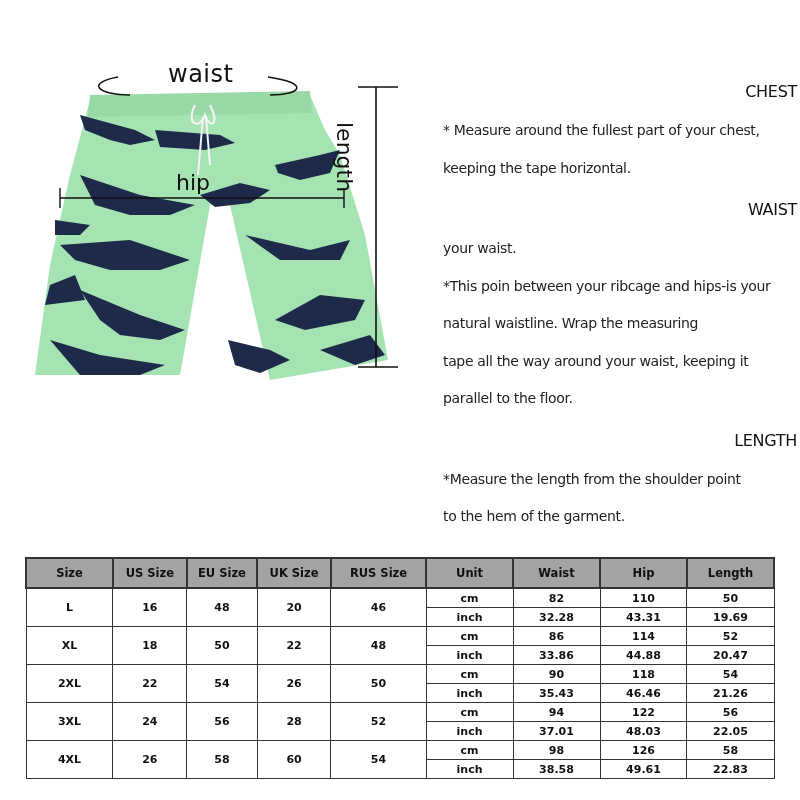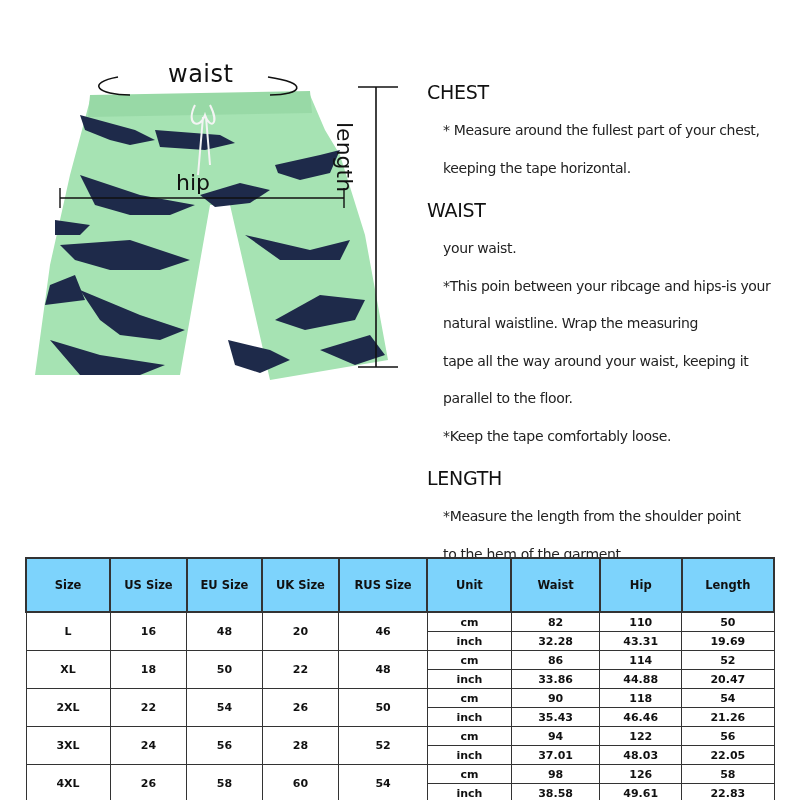--- a/index.html
+++ b/index.html
@@ -8,26 +8,26 @@
   
   .product { position:absolute; left:20px; top:55px; width:400px; height:340px; }
   .product svg { width:100%; height:100%; display:block; }
   .lbl-waist { position:absolute; left:168px; top:60px; font-size:24px; color:#111; font-family:"DejaVu Sans", sans-serif; letter-spacing:0.5px; }
   .lbl-hip { position:absolute; left:176px; top:170px; font-size:22px; color:#111; }
   .lbl-length { position:absolute; left:357px; top:122px; font-size:22px; color:#111; transform:rotate(90deg); transform-origin:left top; white-space:nowrap; }
 
   
   .instructions { position:absolute; left:427px; top:80px; width:370px; font-family:"DejaVu Sans", sans-serif; }
   .section { margin-bottom:19px; }
-  .section h2 { margin:0; font-weight:normal; font-size:19px; line-height:24px; letter-spacing:-0.3px; color:#111; }
+  .section h2 { margin:0; font-weight:normal; font-size:16px; line-height:24px; letter-spacing:-0.3px; color:#111;text-align:right; }
   .section p { margin:16px; font-size:14px; line-height:21.5px; color:#222; letter-spacing:-0.35px; white-space:nowrap; }
 
   
   table.size-table { position:absolute; left:25px; top:557px; width:750px; border-collapse:collapse; font-family:"DejaVu Sans", sans-serif; font-weight:bold; font-size:11px; text-align:center; color:#111; }
-  table.size-table th { background:#7dd3fc; height:28px; border:2px solid #333; font-size:11.5px; font-weight:bold; padding:12px; }
+  table.size-table th { background:#a3a3a3; height:28px; border:2px solid #333; font-size:11.5px; font-weight:bold; padding:0; }
   table.size-table td { border:1.5px solid #333; padding:0; height:17.2px; line-height:17px; }
   table.size-table td.span { height:37px; }
   .c-size{width:83px}.c-us{width:70px}.c-eu{width:67px}.c-uk{width:70px}.c-rus{width:91px}.c-unit{width:83px}.c-waist{width:83px}.c-hip{width:83px}.c-len{width:83px}
 </style>
 </head>
 <body>
 
 <div class="product">
   <svg viewBox="0 0 400 340" xmlns="http://www.w3.org/2000/svg">
 
@@ -78,21 +78,20 @@
     <p>* Measure around the fullest part of your chest,</p>
     <p>keeping the tape horizontal.</p>
   </div>
   <div class="section">
     <h2>WAIST</h2>
     <p>your waist.</p>
     <p>*This poin between your ribcage and hips-is your</p>
     <p>natural waistline. Wrap the measuring</p>
     <p>tape all the way around your waist, keeping it</p>
     <p>parallel to the floor.</p>
-    <p>*Keep the tape comfortably loose.</p>
   </div>
   <div class="section">
     <h2>LENGTH</h2>
     <p>*Measure the length from the shoulder point</p>
     <p>to the hem of the garment.</p>
   </div>
 </div>
 
 <table class="size-table">
   <thead>

